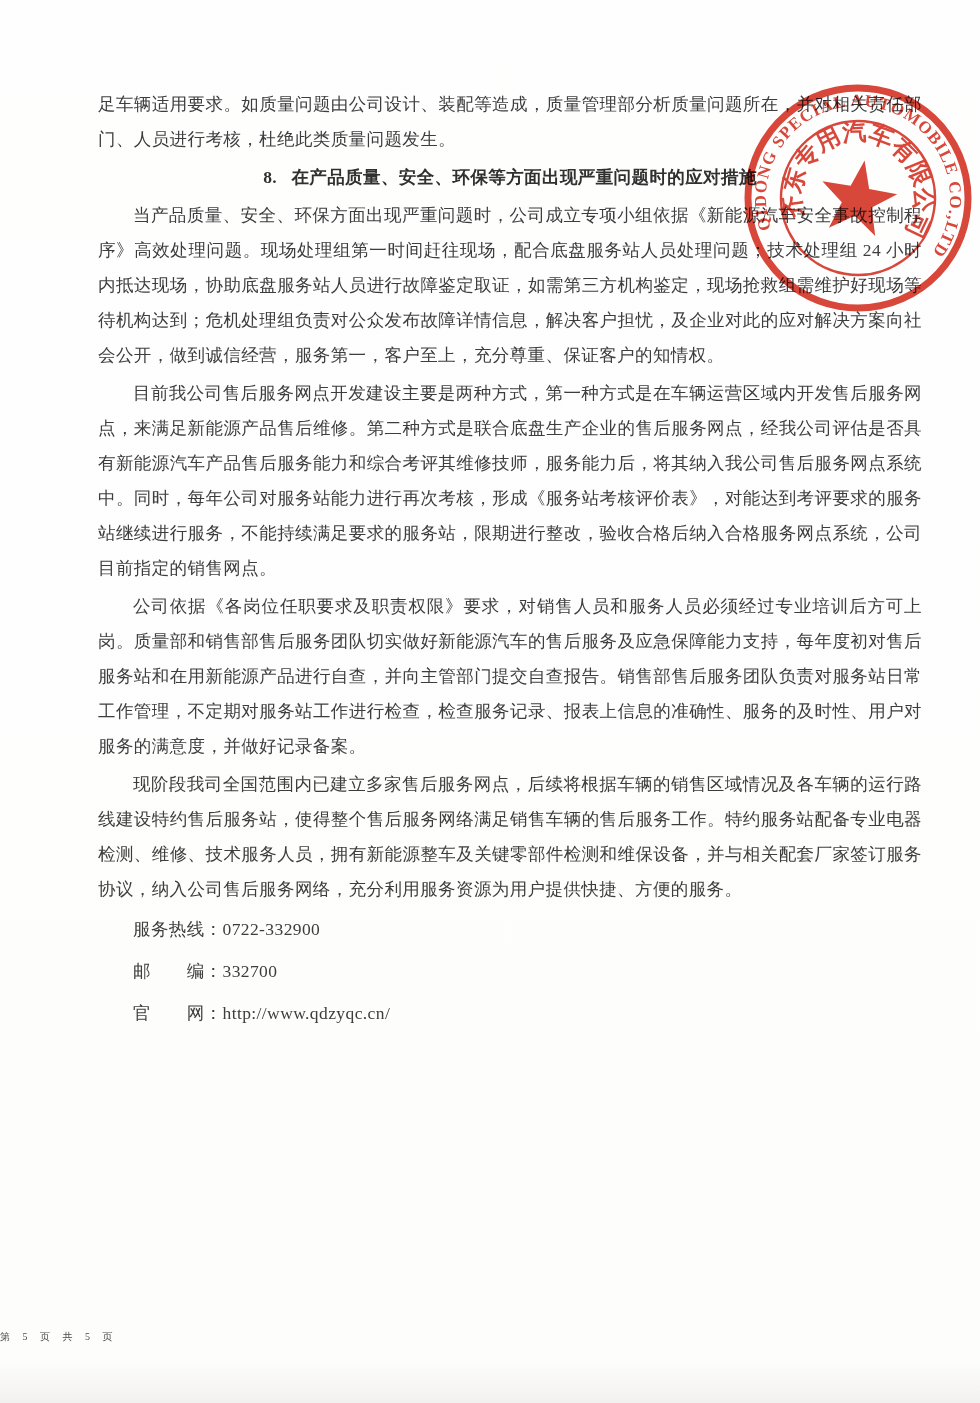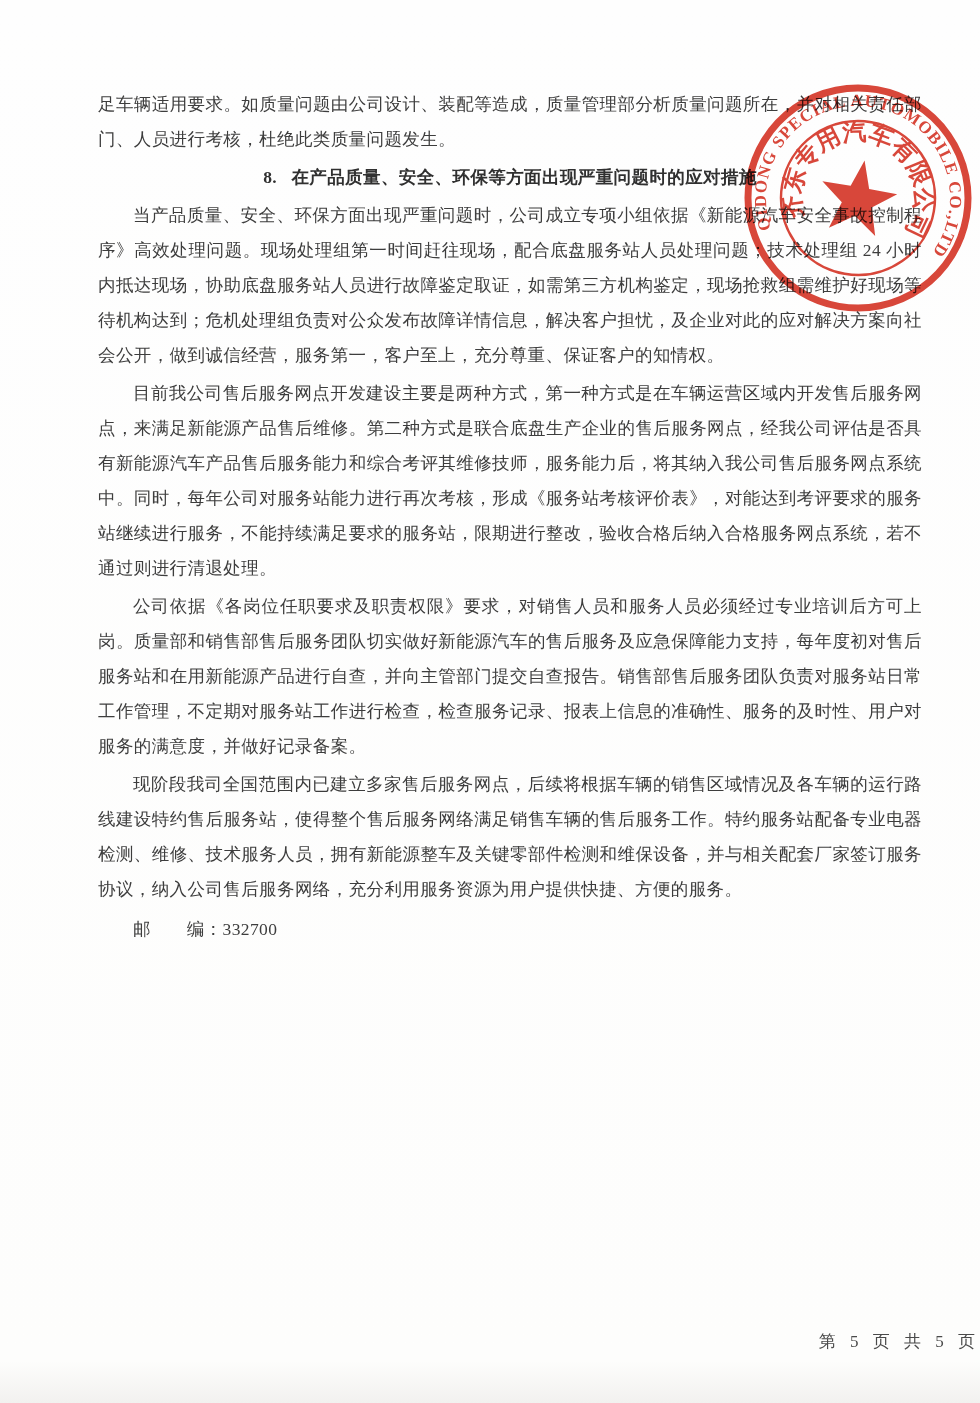--- a/index.html
+++ b/index.html
@@ -35,22 +35,22 @@
   .indent{text-indent:2em;}
   .contact{
     text-indent:2em;
     line-height:40px;
     text-align:left;
     margin-top:2px;
   }
   .footer{
     position:absolute;
     left:0;right:0;top:1330px;
-    text-align:right;
-    font-size:17px;
+    text-align:left;
+    font-size:10px;
     letter-spacing:5px;
     color:#4a4a4a;
   }
   .stamp{
     position:absolute;
     left:738px;top:78px;
     width:240px;height:240px;
     transform:rotate(10deg);
     mix-blend-mode:multiply;
     opacity:0.93;
@@ -73,24 +73,26 @@
 </style>
 </head>
 <body>
 
 <div class="page">
 
   <div class="content" id="doc-body">
       <div class="block para">足车辆适用要求。如质量问题由公司设计、装配等造成，质量管理部分析质量问题所在，并对相关责任部门、人员进行考核，杜绝此类质量问题发生。</div>
       <div class="block heading">8.   在产品质量、安全、环保等方面出现严重问题时的应对措施</div>
       <div class="block para indent">当产品质量、安全、环保方面出现严重问题时，公司成立专项小组依据《新能源汽车安全事故控制程序》高效处理问题。现场处理组第一时间赶往现场，配合底盘服务站人员处理问题；技术处理组 24 小时内抵达现场，协助底盘服务站人员进行故障鉴定取证，如需第三方机构鉴定，现场抢救组需维护好现场等待机构达到；危机处理组负责对公众发布故障详情信息，解决客户担忧，及企业对此的应对解决方案向社会公开，做到诚信经营，服务第一，客户至上，充分尊重、保证客户的知情权。</div>
-      <div class="block para indent">目前我公司售后服务网点开发建设主要是两种方式，第一种方式是在车辆运营区域内开发售后服务网点，来满足新能源产品售后维修。第二种方式是联合底盘生产企业的售后服务网点，经我公司评估是否具有新能源汽车产品售后服务能力和综合考评其维修技师，服务能力后，将其纳入我公司售后服务网点系统中。同时，每年公司对服务站能力进行再次考核，形成《服务站考核评价表》，对能达到考评要求的服务站继续进行服务，不能持续满足要求的服务站，限期进行整改，验收合格后纳入合格服务网点系统，若不通过则进行清退处理。</div>
+      <div class="block para indent">目前我公司售后服务网点开发建设主要是两种方式，第一种方式是在车辆运营区域内开发售后服务网点，来满足新能源产品售后维修。第二种方式是联合底盘生产企业的售后服务网点，经我公司评估是否具有新能源汽车产品售后服务能力和综合考评其维修技师，服务能力后，将其纳入我公司售后服务网点系统中。同时，每年公司对服务站能力进行再次考核，形成《服务站考核评价表》，对能达到考评要求的服务站继续进行服务，不能持续满足要求的服务站，限期进行整改，验收合格后纳入合格服务网点系统，公司目前指定的销售网点。</div>
       <div class="block para indent">公司依据《各岗位任职要求及职责权限》要求，对销售人员和服务人员必须经过专业培训后方可上岗。质量部和销售部售后服务团队切实做好新能源汽车的售后服务及应急保障能力支持，每年度初对售后服务站和在用新能源产品进行自查，并向主管部门提交自查报告。销售部售后服务团队负责对服务站日常工作管理，不定期对服务站工作进行检查，检查服务记录、报表上信息的准确性、服务的及时性、用户对服务的满意度，并做好记录备案。</div>
       <div class="block para indent">现阶段我司全国范围内已建立多家售后服务网点，后续将根据车辆的销售区域情况及各车辆的运行路线建设特约售后服务站，使得整个售后服务网络满足销售车辆的售后服务工作。特约服务站配备专业电器检测、维修、技术服务人员，拥有新能源整车及关键零部件检测和维保设备，并与相关配套厂家签订服务协议，纳入公司售后服务网络，充分利用服务资源为用户提供快捷、方便的服务。</div>
+      <div class="block contact">服务热线：0722-332900</div>
       <div class="block contact">邮　　编：332700</div>
+      <div class="block contact">官　　网：http://www.qdzyqc.cn/</div>
     </div>
 
   <svg class="stamp" viewBox="0 0 240 240" xmlns="http://www.w3.org/2000/svg" xmlns:xlink="http://www.w3.org/1999/xlink">
     <defs>
       <path id="outerArc" d="M 42 168.8 A 92 92 0 1 1 198 168.8"></path>
       <path id="innerArc" d="M 70.8 150.7 A 58 58 0 1 1 169.2 150.7"></path>
     </defs>
     <circle class="stamp-stroke" cx="120" cy="120" r="110" stroke-width="7"></circle>
     <circle class="stamp-stroke" cx="120" cy="120" r="77" stroke-width="2.5"></circle>
     <text class="stamp-entext">

